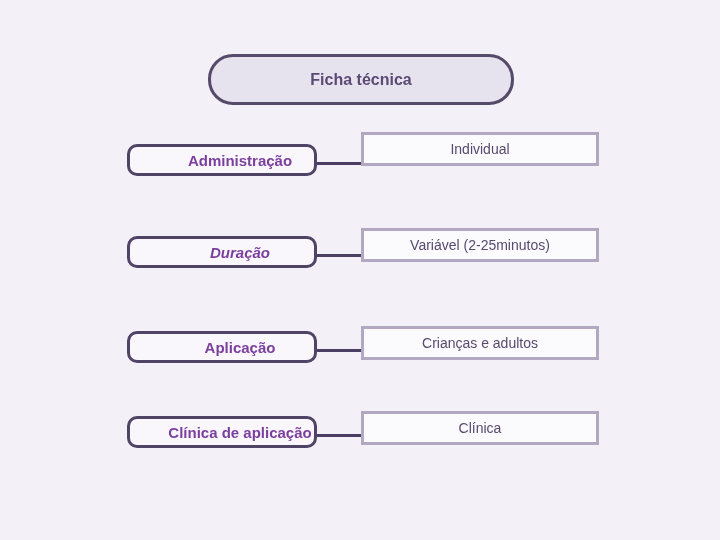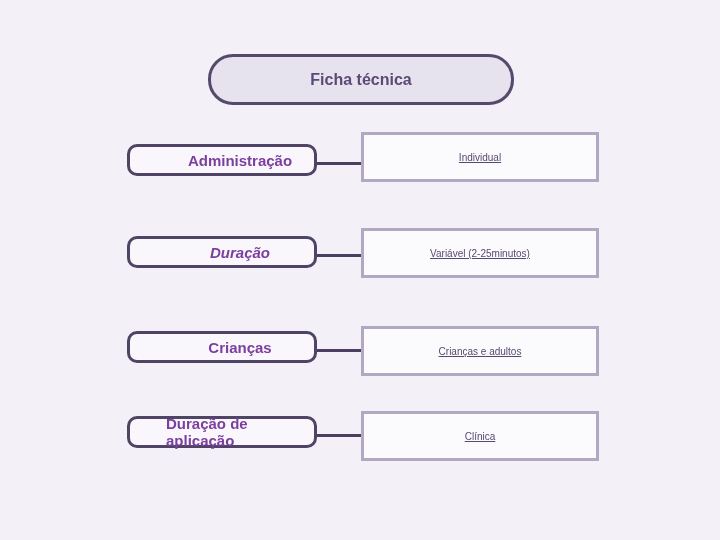--- a/index.html
+++ b/index.html
@@ -46,28 +46,27 @@
     border-radius: 10px;
     display: flex; align-items: center; justify-content: center;
     font-size: 15px; font-weight: bold;
     color: var(--label-text);
     z-index: 2;
     padding-left: 36px;
   }
   .value-box {
     position: absolute;
     left: 361px;
-    width: 238px; height: 50px;
+    width: 238px; height: 34px;
     background: var(--value-fill);
     border: 3px solid var(--value-border);
     display: flex; align-items: center; justify-content: center;
-    font-size: 10px;
+    font-size: 14px;
     color: var(--value-text);
     z-index: 2;
-    text-decoration: underline;
   }
   .connector {
     position: absolute;
     left: 316px;
     width: 47px; height: 3px;
     background: var(--connector);
     z-index: 1;
   }
 
   .row1 .label-box { top: 144px; }  .row1 .value-box { top: 132px; }  .row1 .connector { top: 162px; }
@@ -89,23 +88,23 @@
   </div>
 
   <div class="row row2">
     <div class="connector"></div>
     <div class="label-box">Duração</div>
     <div class="value-box">Variável (2-25minutos)</div>
   </div>
 
   <div class="row row3">
     <div class="connector"></div>
-    <div class="label-box">Crianças</div>
+    <div class="label-box">Aplicação</div>
     <div class="value-box">Crianças e adultos</div>
   </div>
 
   <div class="row row4">
     <div class="connector"></div>
-    <div class="label-box">Duração de aplicação</div>
+    <div class="label-box">Clínica de aplicação</div>
     <div class="value-box">Clínica</div>
   </div>
 
 </div>
 
 </body></html>

